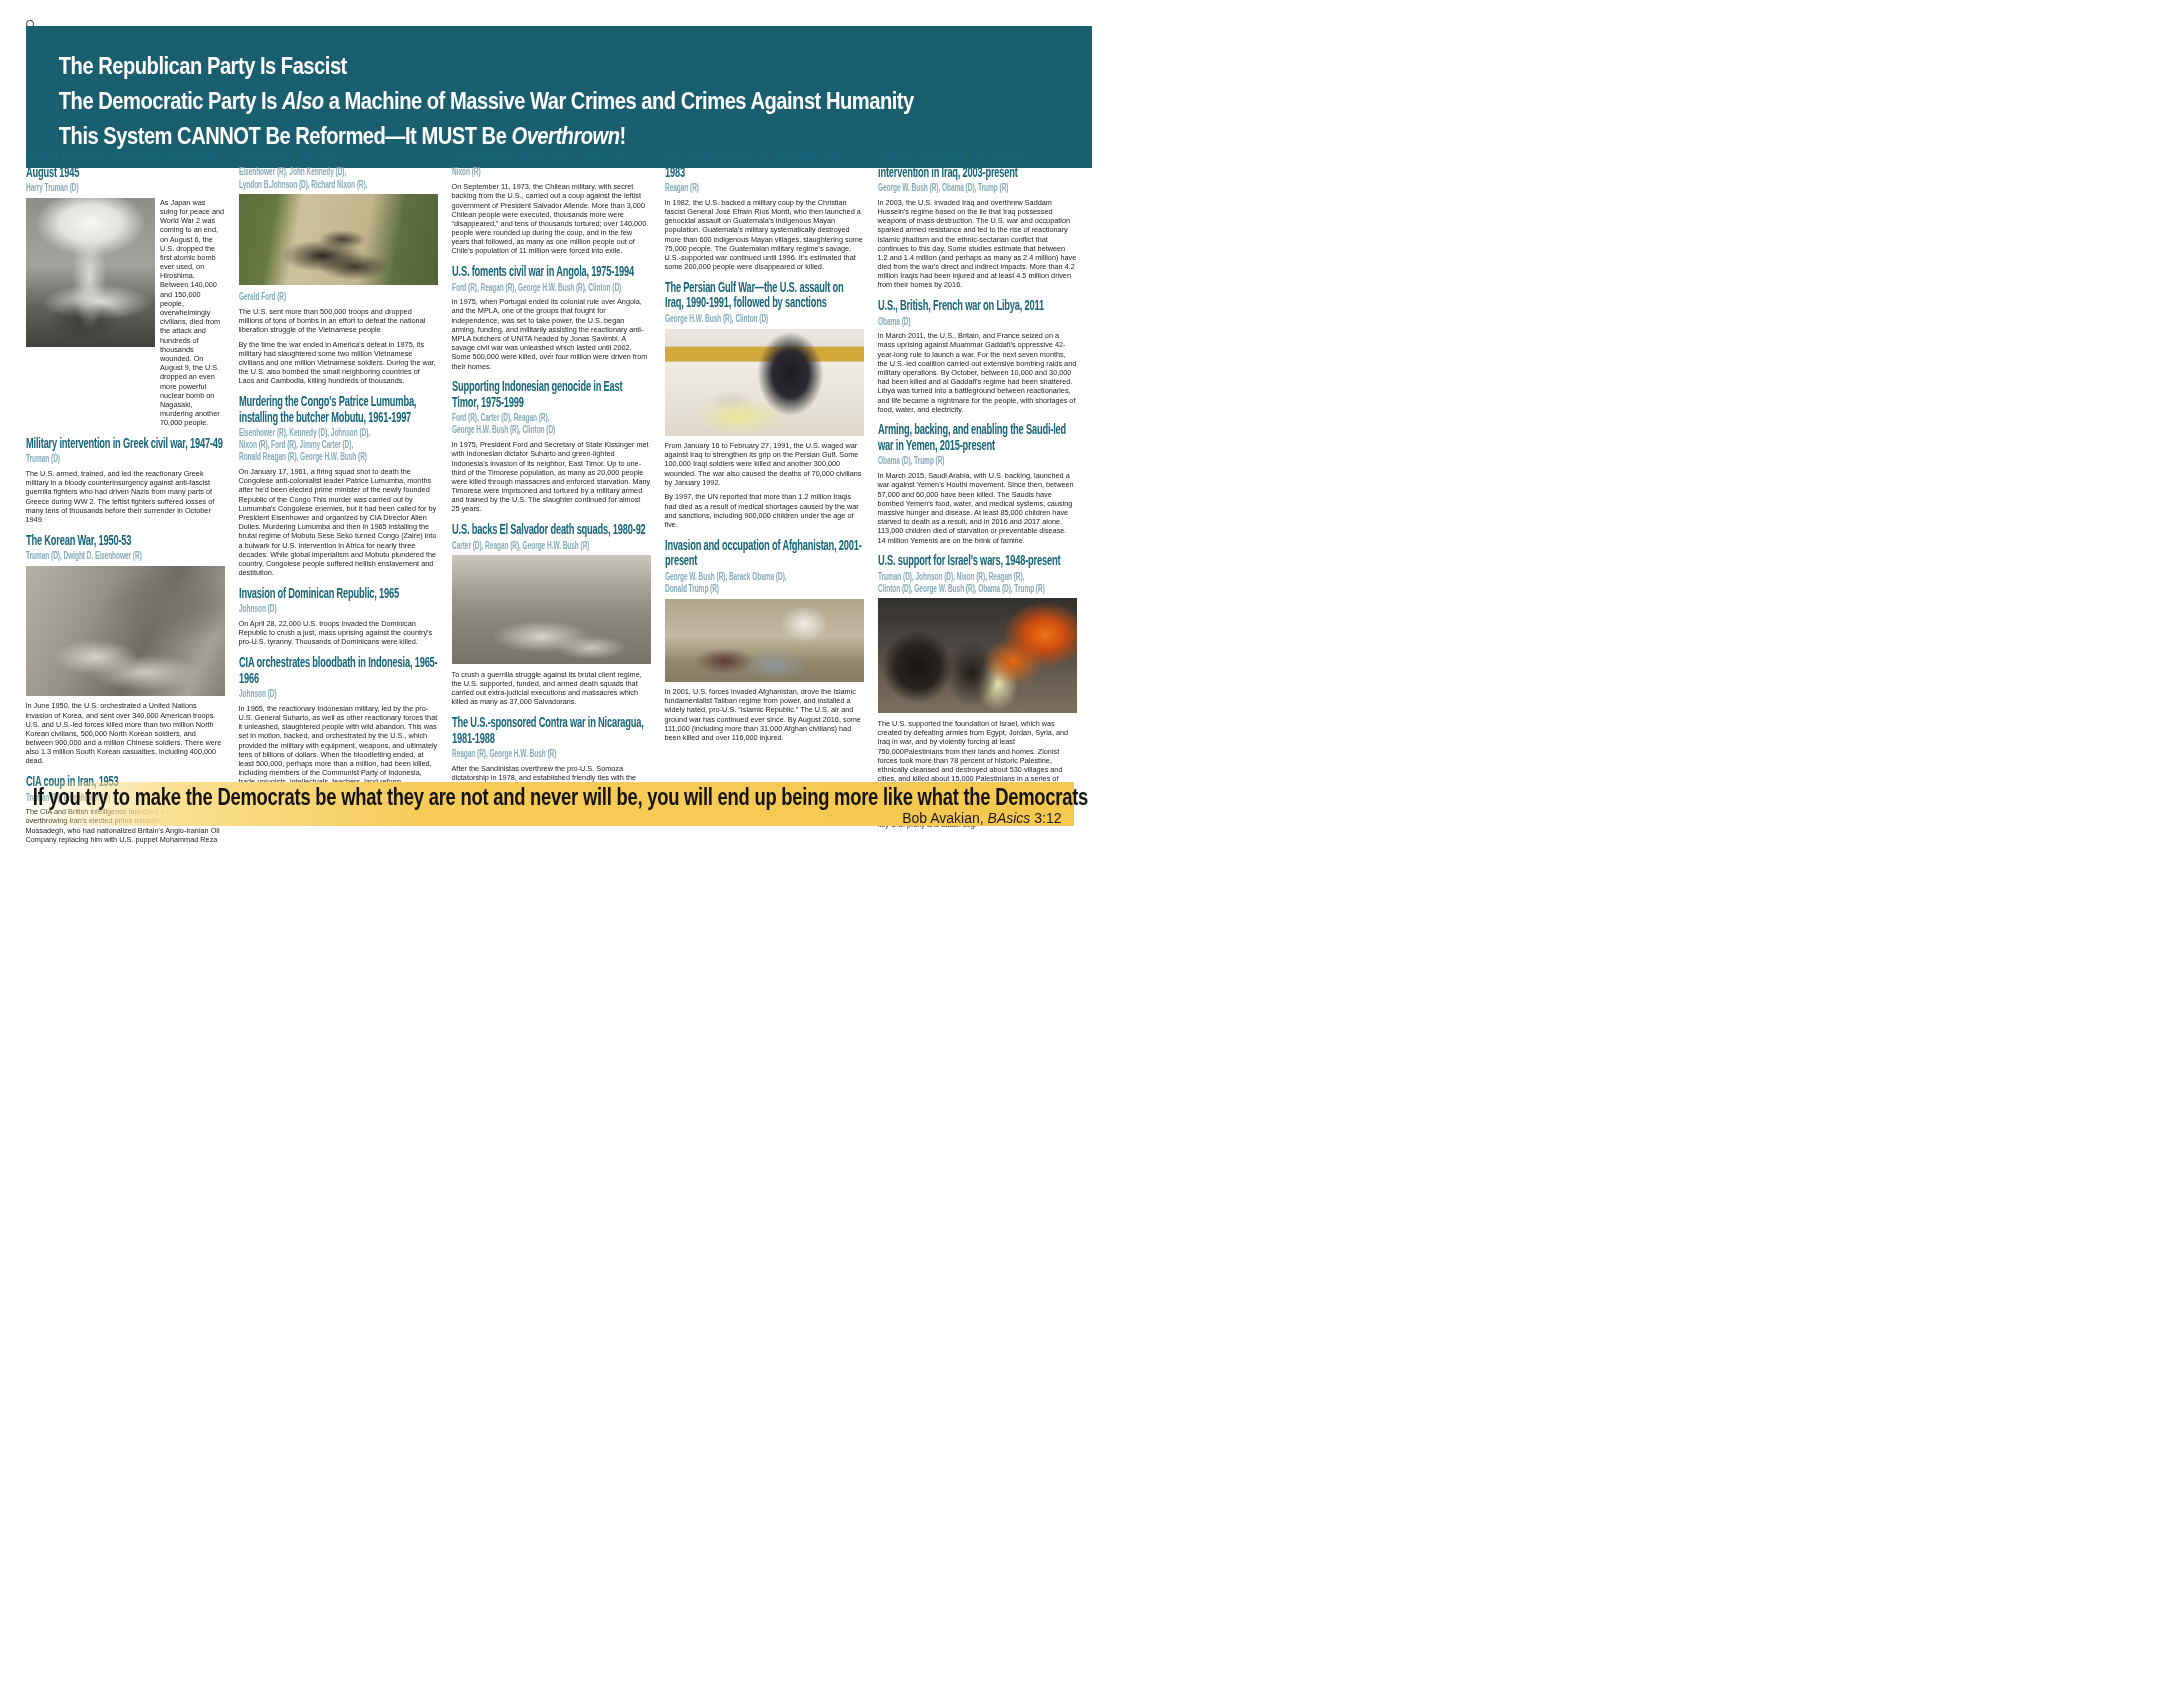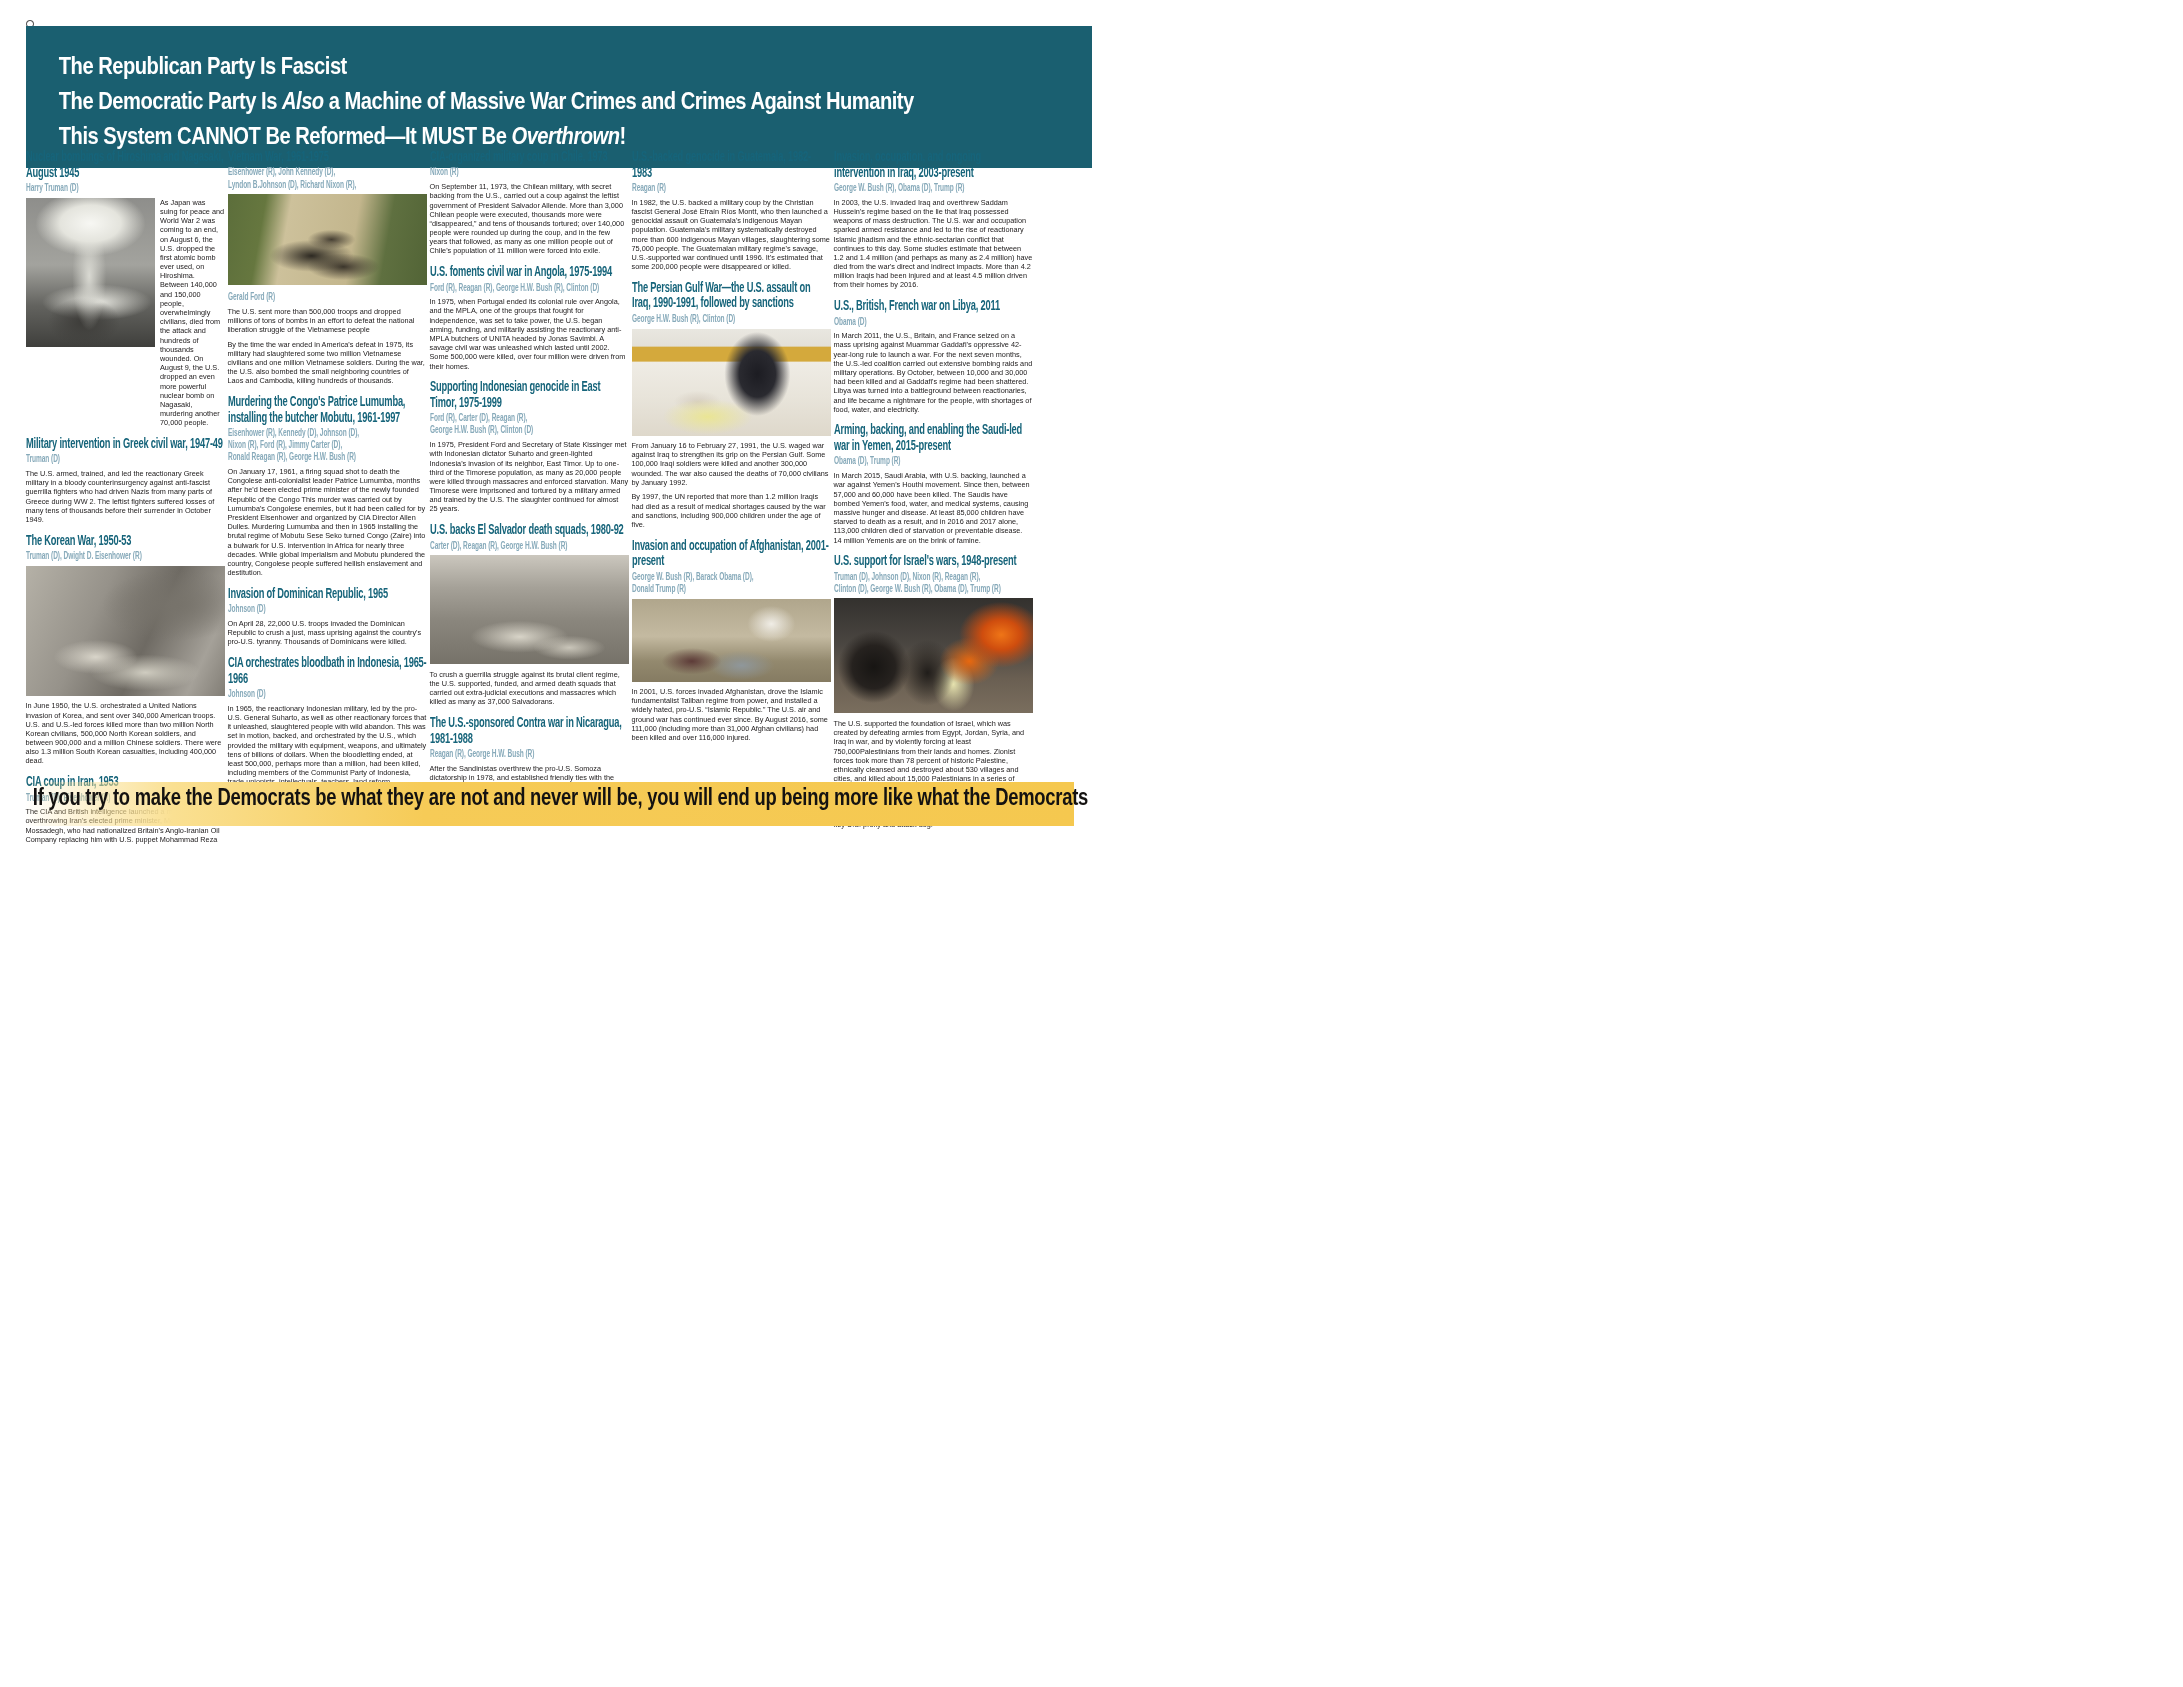--- a/index.html
+++ b/index.html
@@ -15,21 +15,21 @@
           background:#1a5f70;padding:16px;}
   .banner-line{position:relative;width:1247px;transform:scaleX(0.84);
                transform-origin:0 50%;color:#ffffff;font-weight:bold;
                font-size:24px;line-height:35px;letter-spacing:-0.6px;
                white-space:nowrap;padding-left:20px;}
   .banner-line:first-child{padding-top:6px;}
   .banner-line em{font-style:italic;}
 
   
   .columns{position:absolute;left:25.5px;top:149px;width:1048px;
-           display:flex;gap:3px;align-items:flex-start;}
+           display:flex;gap:14px;align-items:flex-start;}
   .col{width:199px;flex:0 0 199px;}
   article{margin-top:8.5px;}
   article:first-child{margin-top:0;}
   h2{margin:0 0 1.8px;font-size:14.6px;line-height:1.07;letter-spacing:-0.3px;
      color:#16647a;font-weight:bold;width:312px;transform:scaleX(0.6369);
      transform-origin:0 0;}
   .presidents{margin:0 0 3.6px;width:312px;transform:scaleX(0.6369);
               transform-origin:0 0;}
   .presidents div{font-size:10.3px;line-height:1.18;font-weight:bold;
                   color:#87aaba;letter-spacing:-0.1px;white-space:nowrap;}
@@ -283,16 +283,17 @@
         </div>
         <div class="photo ph-israel"></div>
         <p class="body">The U.S. supported the foundation of Israel, which was created by defeating armies from Egypt, Jordan, Syria, and Iraq in war, and by violently forcing at least 750,000Palestinians from their lands and homes. Zionist forces took more than 78 percent of historic Palestine, ethnically cleansed and destroyed about 530 villages and cities, and killed about 15,000 Palestinians in a series of mass atrocities. This is known as the Nakba (Arabic for catastrophe). Since then Israel has launched a series of aggressive wars in the region. Israel, backed with billions of dollars of U.S. aid annually, has increasingly functioned as a key U.S. proxy and attack dog.</p>
       </article>
     </section>
 
   </main>
 
   <footer class="quote-banner">
     <p class="quote"><span>If you try to make the Democrats be what they are not and never will be, you will end up being more like what the Democrats actually </span></p>
+    <p class="attrib"><span>Bob Avakian, </span><em>BAsics</em><span> 3:12</span></p>
   </footer>
 
 </div>
 
 
 </body></html>

